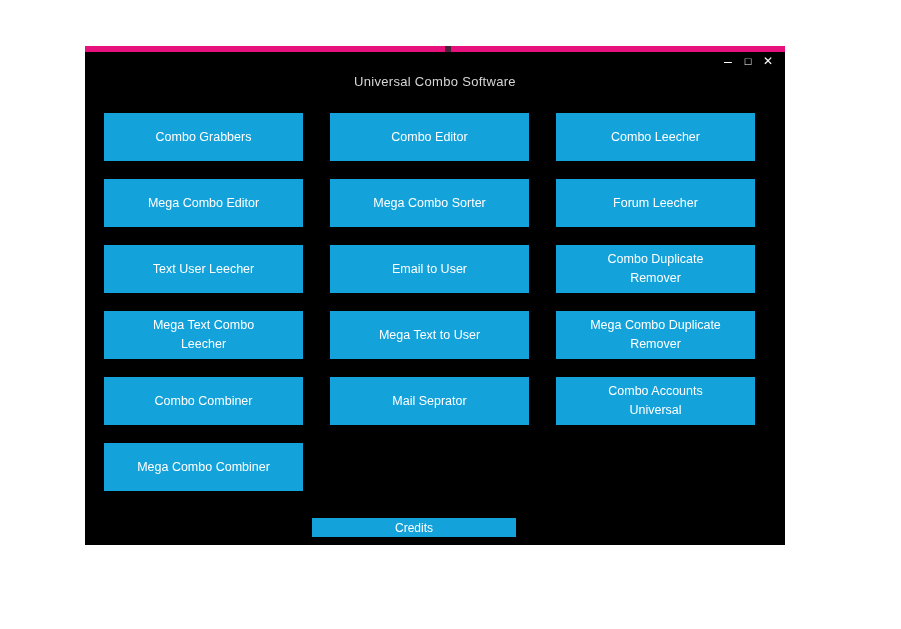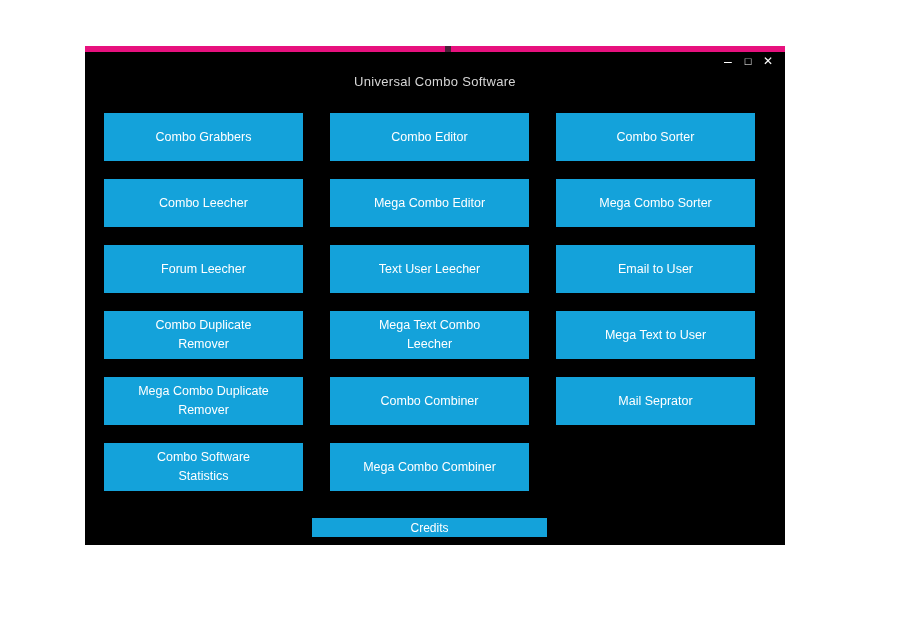--- a/index.html
+++ b/index.html
@@ -44,21 +44,21 @@
     display:grid; grid-template-columns:repeat(3,199px);
     grid-auto-rows:48px; column-gap:27px; row-gap:18px;
   }
   .btn {
     background:#14a2da; color:#ffffff; font-size:12.5px;
     display:flex; align-items:center; justify-content:center;
     text-align:center; padding:0 27px; line-height:1.5; cursor:pointer;
   }
 
   .credits-btn {
-    position:absolute; left:227px; top:472px; width:235px; height:19px;
+    position:absolute; left:227px; top:472px; width:204px; height:19px;
     background:#14a2da; color:#ffffff; font-size:12px;
     display:flex; align-items:center; justify-content:center; cursor:pointer;
   }
 </style>
 </head>
 <body>
 
 <div class="window">
 
   <div class="accent-bar">
@@ -69,32 +69,31 @@
     <div class="ctrl min">–</div>
     <div class="ctrl max">□</div>
     <div class="ctrl close">✕</div>
   </div>
 
   <div class="title">Universal Combo Software</div>
 
   <div class="grid">
     <div class="btn">Combo Grabbers</div>
     <div class="btn">Combo Editor</div>
-    <div class="btn">Combo Sorter</div>
     <div class="btn">Combo Leecher</div>
     <div class="btn">Mega Combo Editor</div>
     <div class="btn">Mega Combo Sorter</div>
     <div class="btn">Forum Leecher</div>
     <div class="btn">Text User Leecher</div>
     <div class="btn">Email to User</div>
     <div class="btn">Combo Duplicate Remover</div>
     <div class="btn">Mega Text Combo Leecher</div>
     <div class="btn">Mega Text to User</div>
     <div class="btn">Mega Combo Duplicate Remover</div>
     <div class="btn">Combo Combiner</div>
     <div class="btn">Mail Seprator</div>
-    <div class="btn">Combo Software Statistics</div>
+    <div class="btn">Combo Accounts Universal</div>
     <div class="btn">Mega Combo Combiner</div>
   </div>
 
   <div class="credits-btn">Credits</div>
 
 </div>
 
 </body></html>

